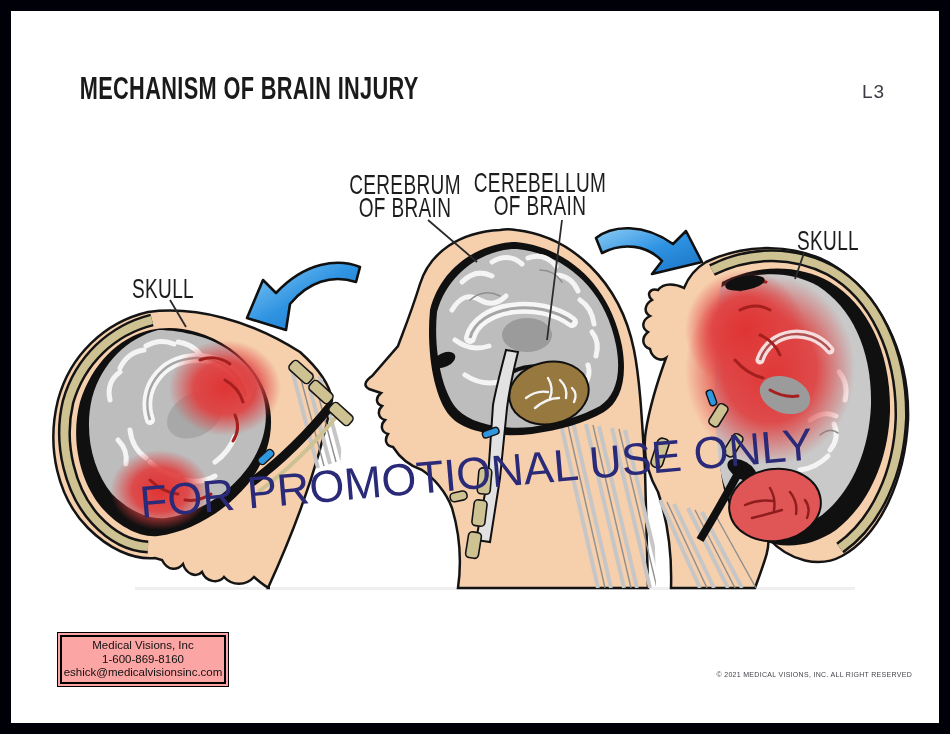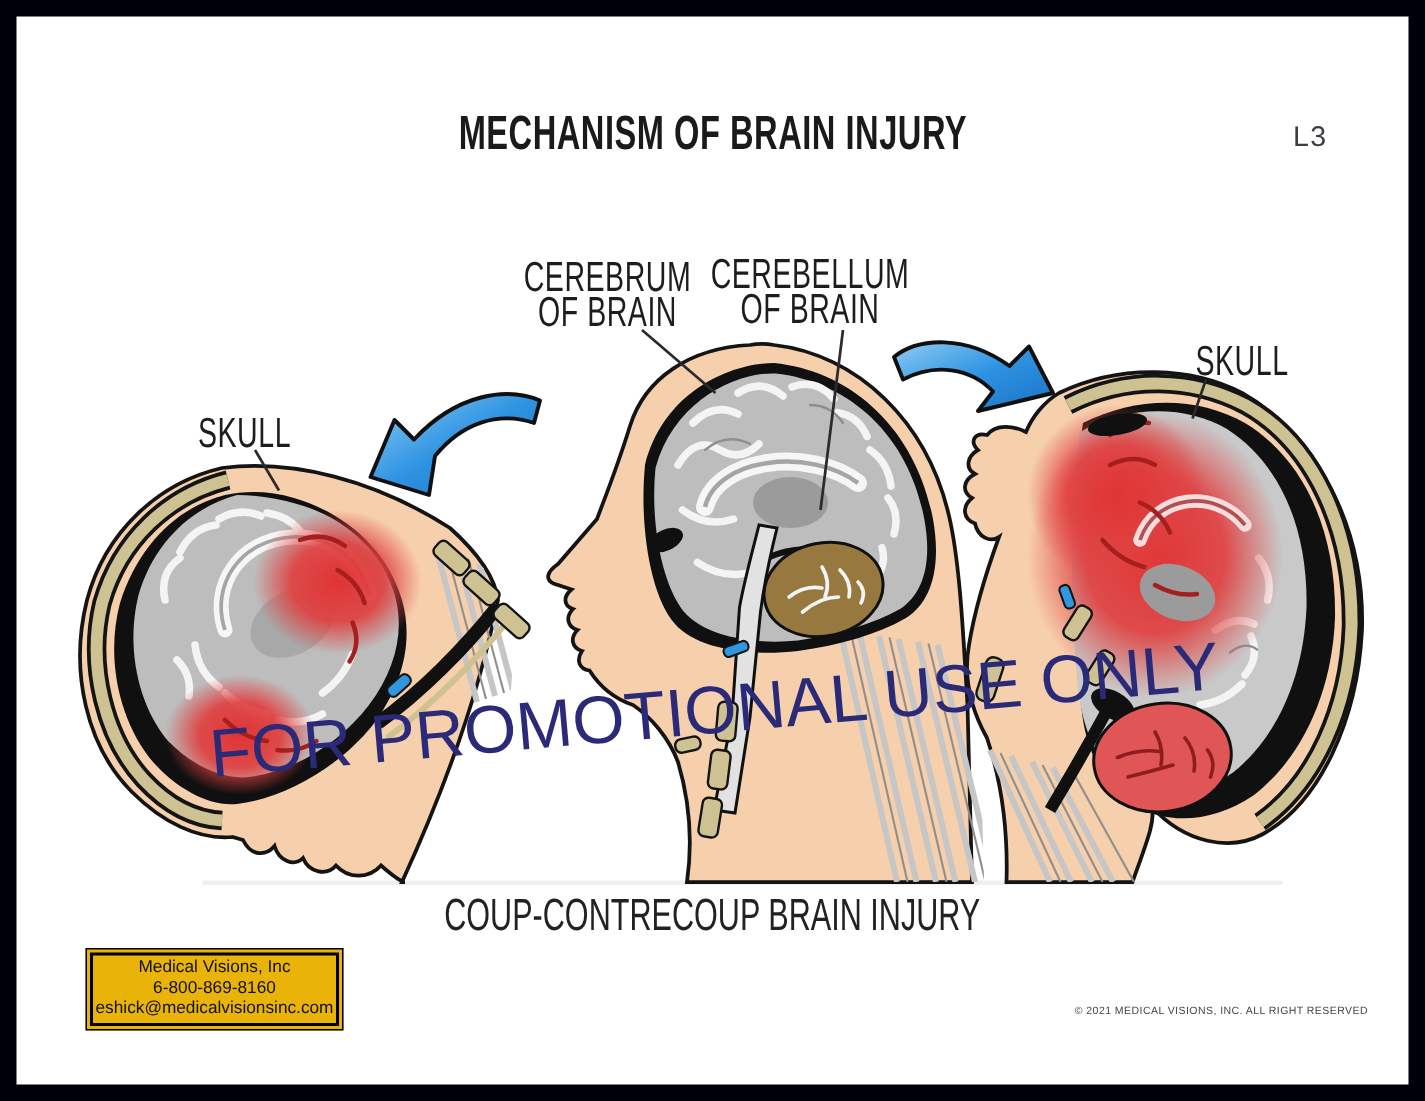--- a/index.html
+++ b/index.html
@@ -2,28 +2,28 @@
 <html style="--skin: #f6cfad; --bone: #cec293; --brain-gray: #bdbdbd; --cerebellum-brown: #97783f; --injury-red: #e23a3a; --arrow-blue: #2f96e0; --watermark-navy: #2a2a78; --page-border: #000008;"><head>
 <meta charset="utf-8">
 <style>
   html,body{margin:0;padding:0;background:#e8e8e8;}
   .page{position:relative;width:950px;height:734px;background:#fff;overflow:hidden;
         font-family:"Liberation Sans","DejaVu Sans",sans-serif;}
   .frame{position:absolute;inset:0;border:11px solid var(--page-border,#000);pointer-events:none;z-index:50;}
   .abs{position:absolute;}
   .caps{color:#1d1d1d;white-space:pre-line;}
   .condense{transform:scaleX(0.68);transform-origin:center top;}
-  .title{left:0;right:0;top:70px;text-align:center;font-size:32px;font-weight:bold;letter-spacing:.5px;color:#1a1a1a;z-index:20;}
+  .title{left:0;right:0;top:70px;text-align:left;font-size:32px;font-weight:bold;letter-spacing:.5px;color:#1a1a1a;z-index:20;}
   .plate-code{left:862px;top:51px;font-size:19px;color:#3c3c44;letter-spacing:1px;z-index:20;margin-top:30px;}
   .anat-label{font-size:28px;text-align:center;line-height:23px;letter-spacing:.5px;z-index:20;}
   .caption{left:0;right:0;top:594px;text-align:center;font-size:30px;color:#222;z-index:20;}
   .watermark{left:140px;top:477px;font-size:45px;line-height:52px;white-space:nowrap;
              color:var(--watermark-navy,#2a2a78);transform:rotate(-5deg);transform-origin:left center;
              letter-spacing:0;z-index:30;font-weight:500;}
-  .contact{left:57px;top:632px;width:166px;border:1px solid #000;padding:2px;background:#eab308;z-index:20;}
+  .contact{left:57px;top:632px;width:166px;border:1px solid #000;padding:2px;background:#fca5a5;z-index:20;}
   .contact-inner{border:2px solid #000;text-align:center;font-size:11.5px;line-height:13.5px;padding:2px 1px;color:#111;}
   .copyright{left:0;right:38px;top:671px;text-align:right;font-size:7px;color:#44444c;letter-spacing:.3px;z-index:20;}
   svg{position:absolute;left:0;top:0;z-index:10;}
   .skin{fill:var(--skin,#f6cfad);stroke:#141414;stroke-width:2.5;}
   .bonepathK{fill:none;stroke:#141414;stroke-width:13;}
   .bonepathB{fill:none;stroke:var(--bone,#cec293);stroke-width:8;}
   .gyri{fill:none;stroke:#f4f4f4;stroke-width:5;stroke-linecap:round;}
   .gyrithin{fill:none;stroke:#8f8f8f;stroke-width:1.6;stroke-linecap:round;}
   .redline{fill:none;stroke:#a51f1f;stroke-width:3;stroke-linecap:round;}
   .stripe{stroke:#c6c6c6;stroke-width:4;}
@@ -245,26 +245,25 @@
   <div class="abs title"><span class="condense" style="display:inline-block">MECHANISM OF BRAIN INJURY</span></div>
   <div class="abs plate-code">L3</div>
 
   <div class="abs caps anat-label condense" style="left:305px;top:173px;width:200px;">CEREBRUM OF BRAIN</div>
   <div class="abs caps anat-label condense" style="left:435px;top:171px;width:210px;">CEREBELLUM OF BRAIN</div>
   <div class="abs caps anat-label condense" style="left:103px;top:277px;width:120px;">SKULL</div>
   <div class="abs caps anat-label condense" style="left:768px;top:229px;width:120px;">SKULL</div>
 
   <div class="abs watermark">FOR PROMOTIONAL USE ONLY</div>
 
-  <div class="abs caption"><span class="condense" style="display:inline-block">COUP-CONTRECOUP BRAIN INJURY</span></div>
 
   <div class="abs contact">
     <div class="contact-inner">
       <div>Medical Visions, Inc</div>
-      <div>6-800-869-8160</div>
+      <div>1-600-869-8160</div>
       <div>eshick@medicalvisionsinc.com</div>
     </div>
   </div>
 
   <div class="abs copyright">© 2021 MEDICAL VISIONS, INC. ALL RIGHT RESERVED</div>
 
   <div class="frame"></div>
 </div>
 
 </body></html>

